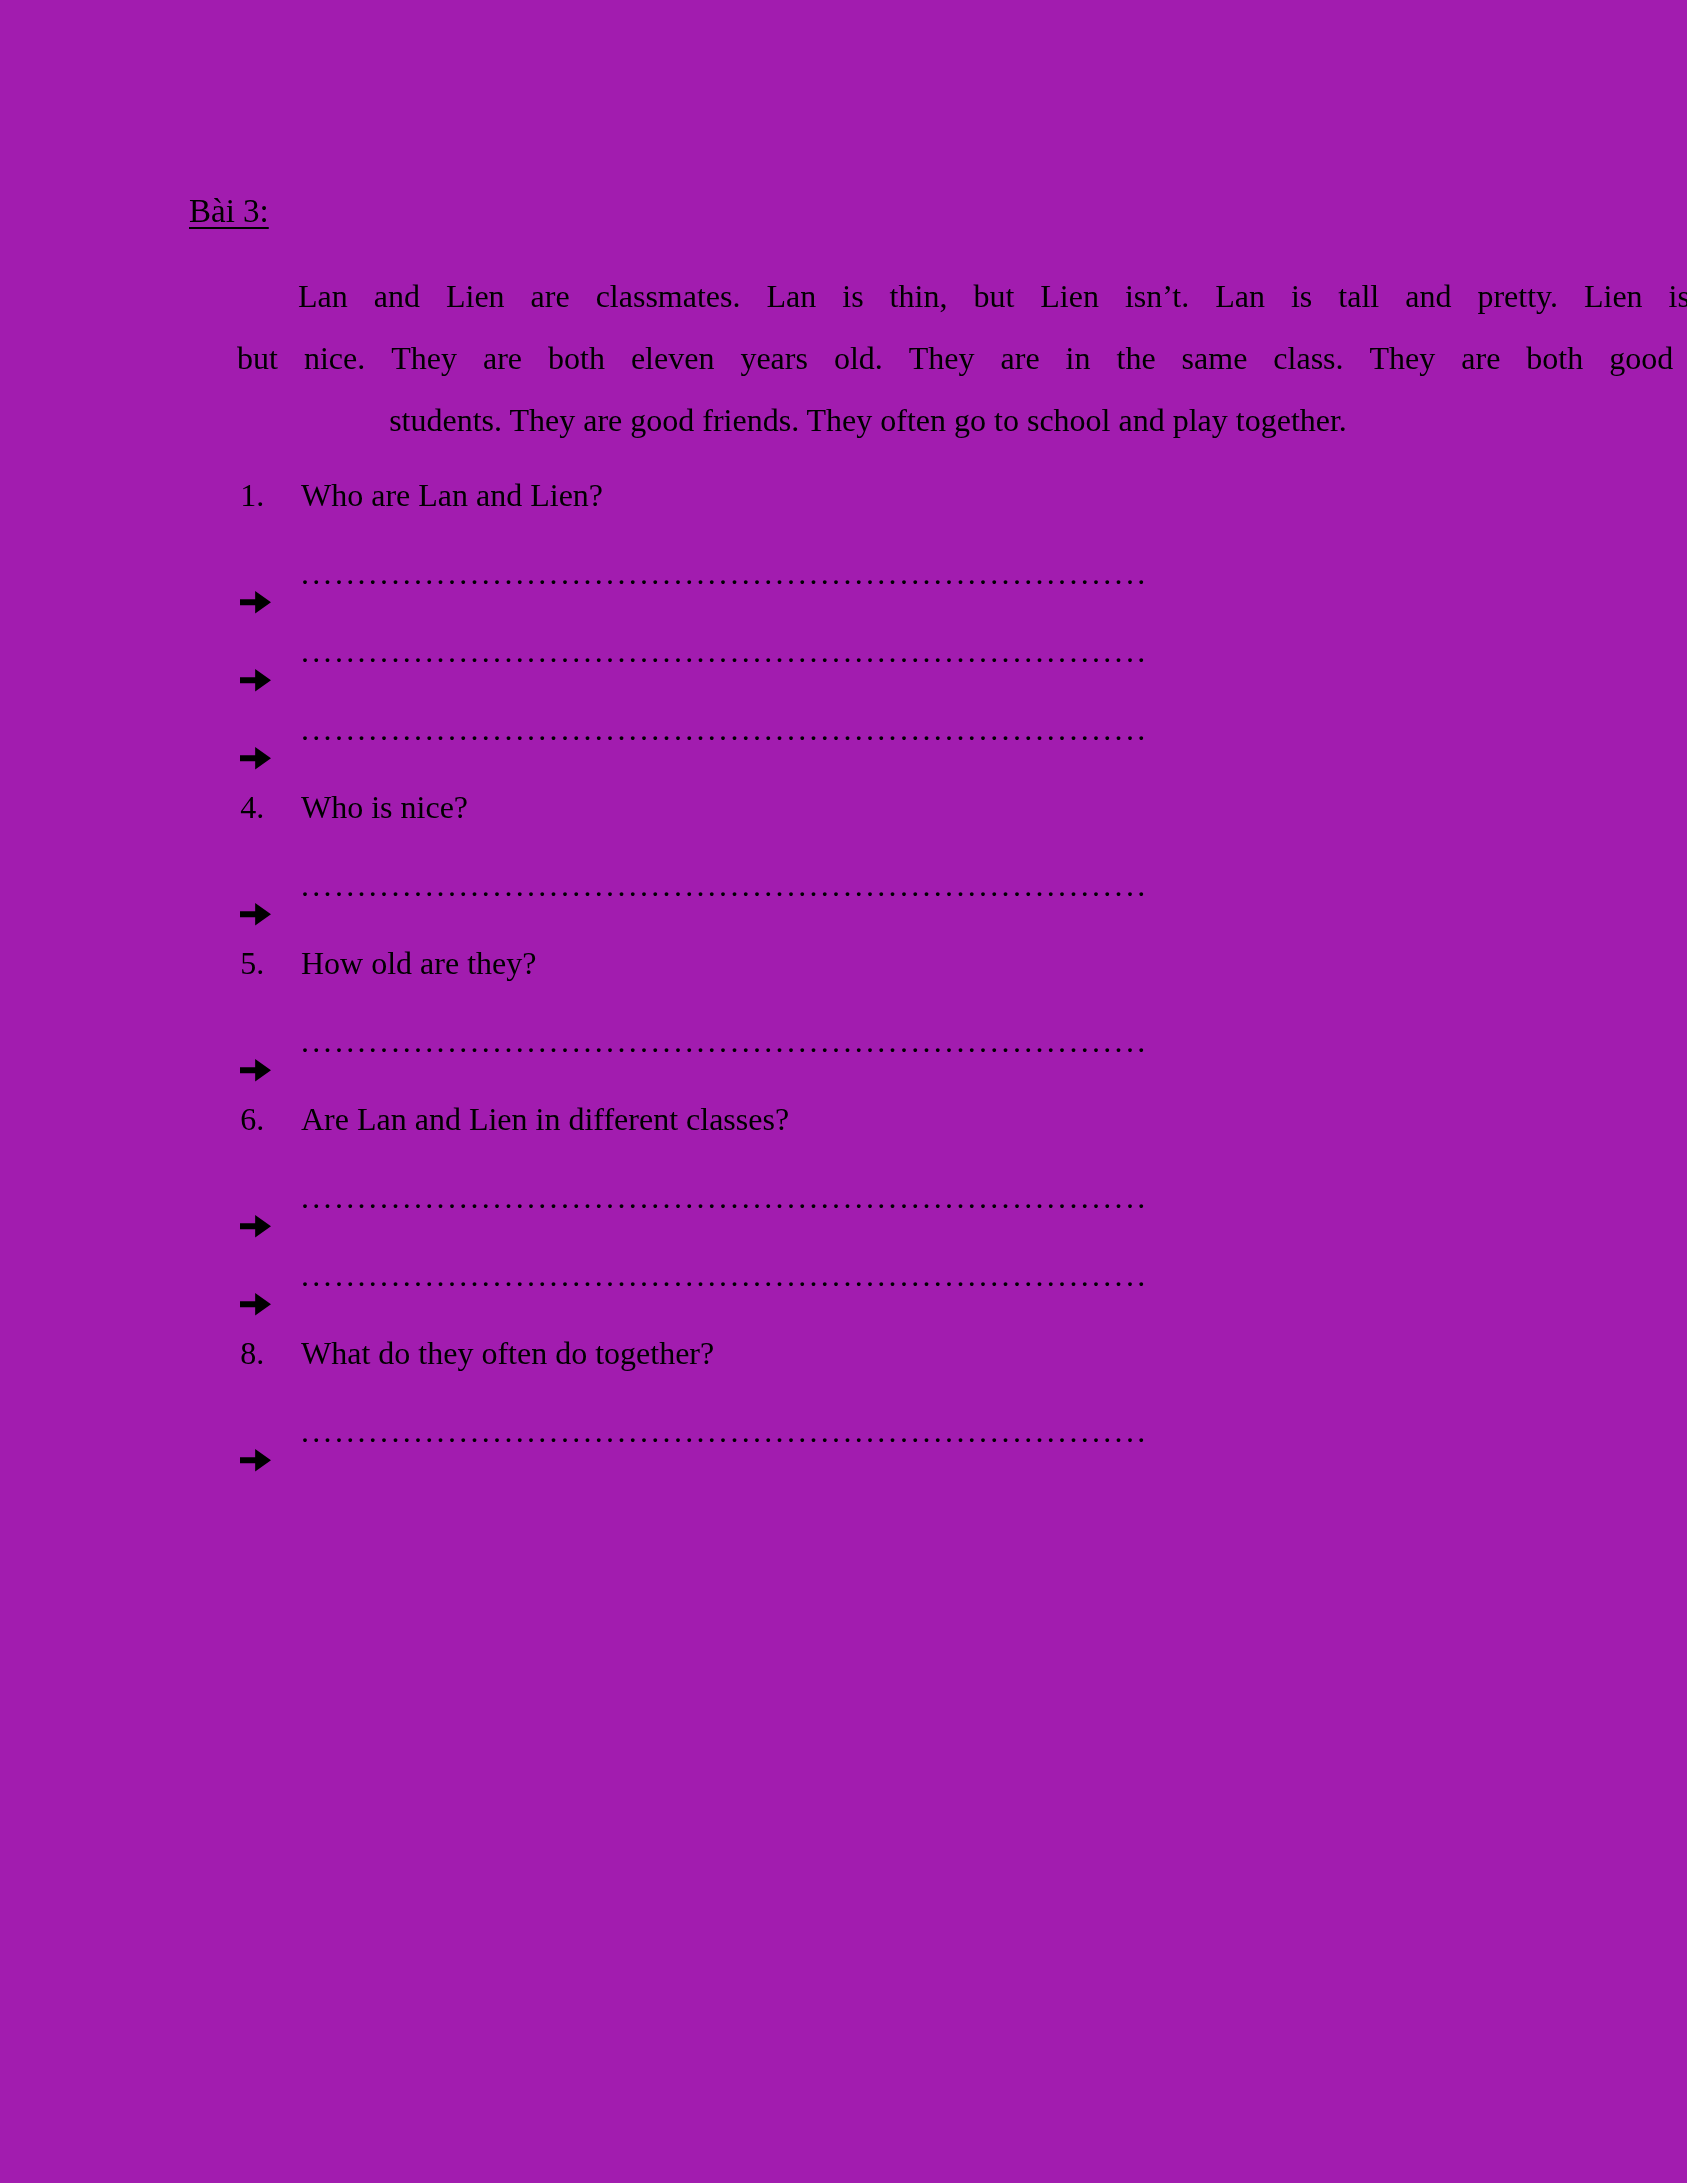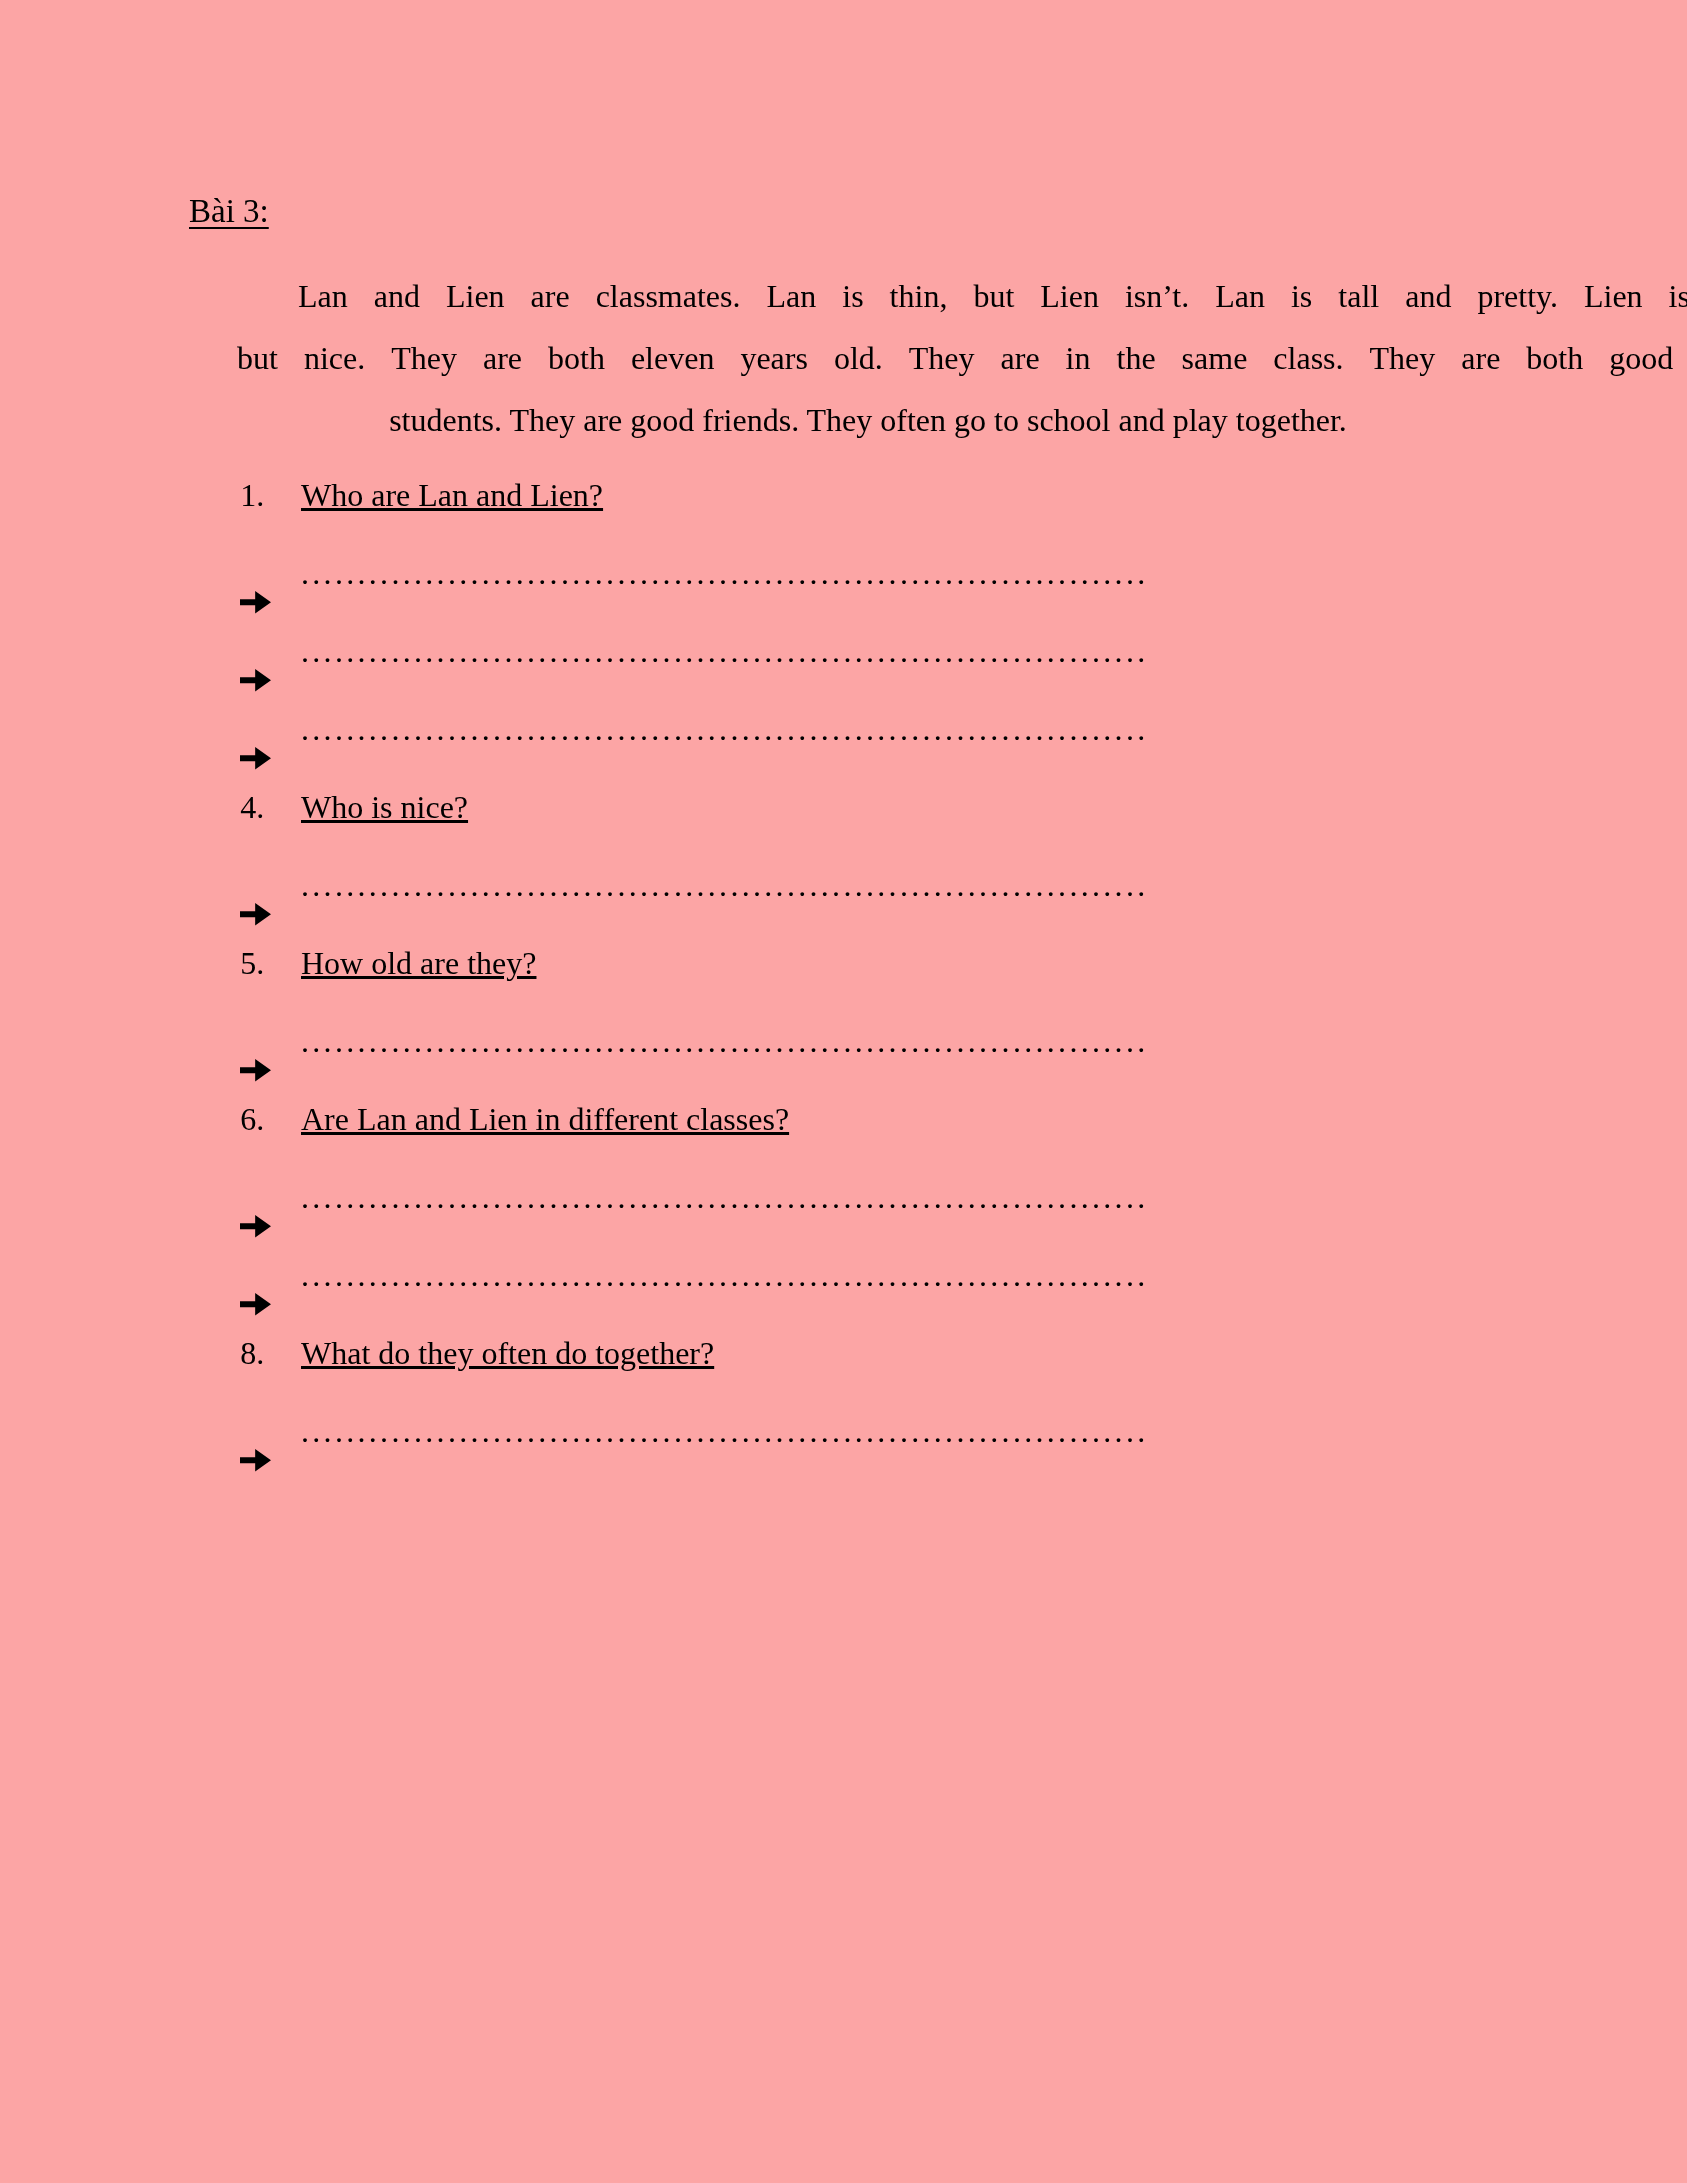--- a/index.html
+++ b/index.html
@@ -11,21 +11,21 @@
     height: 2183px;
     background: #ffffff;
     color: #000000;
     font-family: "Liberation Serif", serif;
     position: relative;
     overflow: hidden;
   }
   .page {
     position: absolute;
     inset: 0;
-    background: #fca5a5;
+    background: #a21caf;
   }
   .title {
     position: absolute;
     left: 189px;
     top: 193px;
     font-size: 33px;
     line-height: 37px;
     text-decoration: underline;
     text-decoration-thickness: 2px;
     text-underline-offset: 5.3px;
@@ -62,21 +62,20 @@
     position: absolute;
     left: 237px;
     top: 456px;
     width: 1262px;
     font-size: 32px;
   }
   .q-row, .a-row {
     height: 78px;
     line-height: 78px;
     white-space: nowrap;
-    text-decoration: underline;
   }
   .q-num, .arrow-cell {
     display: inline-block;
     width: 64px;
     padding-left: 3.3px;
     box-sizing: border-box;
     vertical-align: baseline;
   }
   .q-text {
     display: inline;

